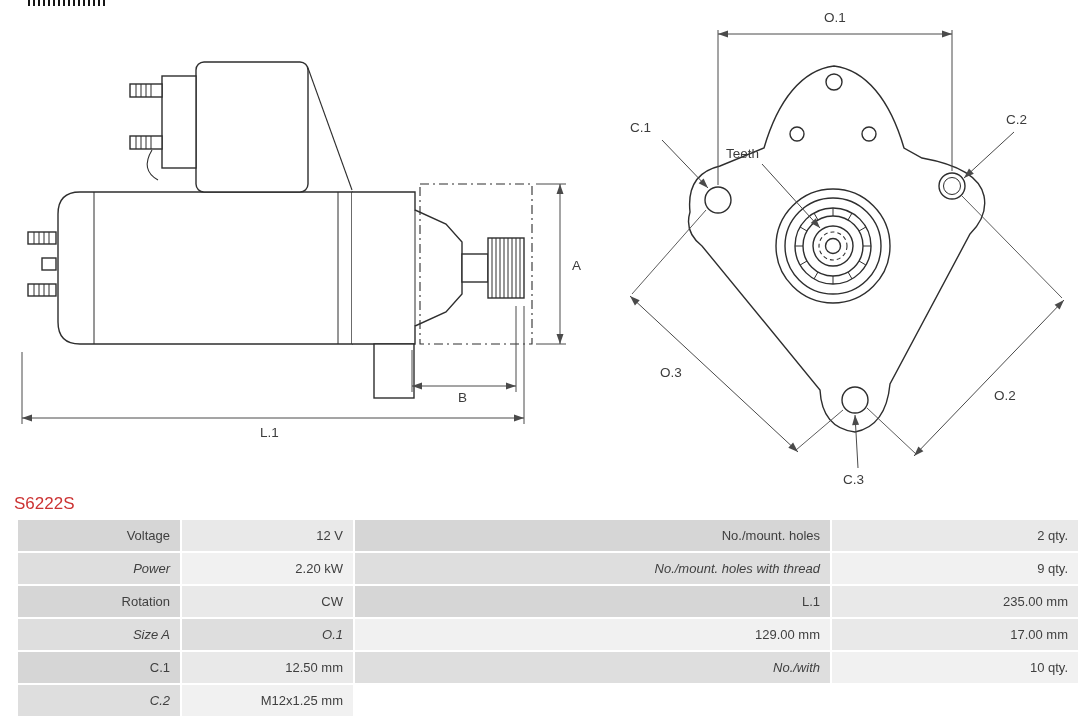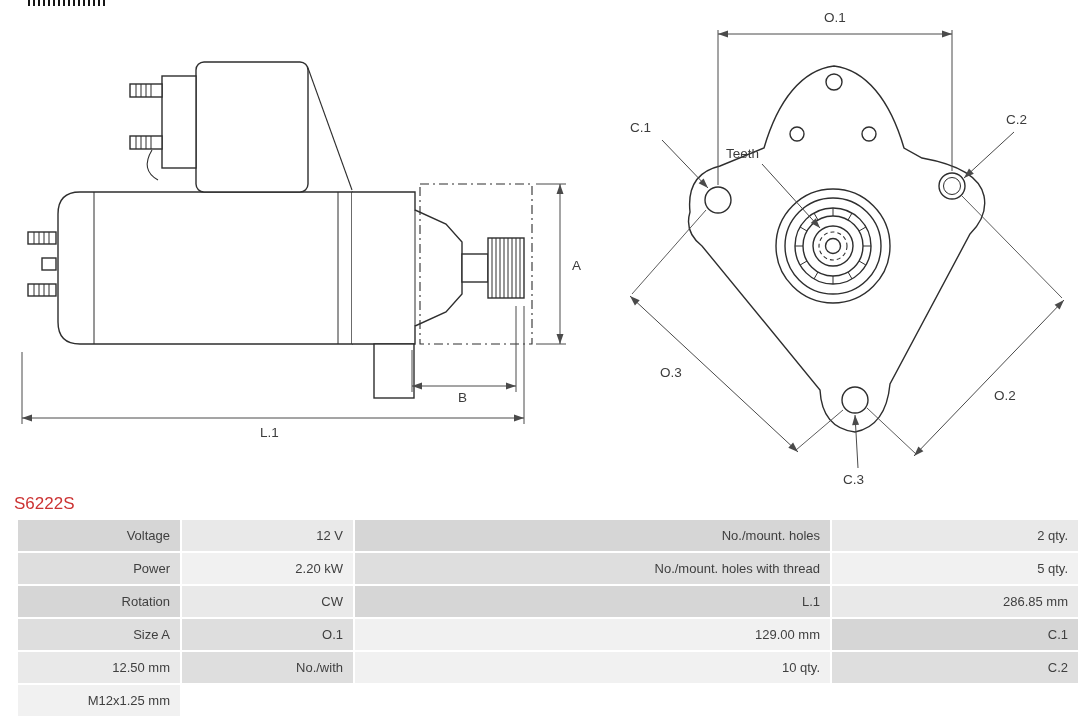--- a/index.html
+++ b/index.html
@@ -10,21 +10,21 @@
            background:repeating-linear-gradient(90deg,#161616 0 2px,#fff 2px 5px);}
   .diagram-svg{position:absolute;top:0;left:0;}
   .diagram-svg text{font-family:"Liberation Sans",sans-serif;font-size:13.5px;fill:#3c3c3c;stroke:none;}
   .part-number{padding:3px 12px 5px 14px;font-size:17px;font-weight:400;color:#cc3333;height:22px;line-height:22px;}
   .spec-table{display:grid;grid-template-columns:162px 171px 475px 246px;grid-auto-rows:31px;
               gap:2px;padding:0 18px;background:#fff;}
   .cell{display:flex;align-items:center;justify-content:flex-end;
         padding-right:10px;box-sizing:border-box;font-size:13px;color:#3f3f3f;white-space:nowrap;}
   .ra-lab{background:#d6d6d6;}
   .ra-val{background:#e9e9e9;text-align:right;}
-  .rb-lab{background:#dedede;}
+  .rb-lab{background:#dedede;font-style:italic;}
   .rb-val{background:#f1f1f1;}
 </style>
 </head>
 <body>
 
 <div class="canvas">
 
   <div class="diagram-area">
     <div class="barcode"></div>
 
@@ -178,31 +178,32 @@
   <div class="spec-table">
 
     <div class="cell ra-lab">Voltage</div>
     <div class="cell ra-val">12 V</div>
     <div class="cell ra-lab">No./mount. holes</div>
     <div class="cell ra-val">2 qty.</div>
 
     <div class="cell rb-lab">Power</div>
     <div class="cell rb-val">2.20 kW</div>
     <div class="cell rb-lab">No./mount. holes with thread</div>
-    <div class="cell rb-val">5 qty.</div>
+    <div class="cell rb-val">9 qty.</div>
 
     <div class="cell ra-lab">Rotation</div>
     <div class="cell ra-val">CW</div>
     <div class="cell ra-lab">L.1</div>
-    <div class="cell ra-val">286.85 mm</div>
+    <div class="cell ra-val">235.00 mm</div>
 
     <div class="cell rb-lab">Size A</div>
     <div class="cell rb-lab">O.1</div>
     <div class="cell rb-val">129.00 mm</div>
 
+    <div class="cell ra-val">17.00 mm</div>
     <div class="cell ra-lab">C.1</div>
     <div class="cell ra-val">12.50 mm</div>
 
     <div class="cell rb-lab">No./with</div>
     <div class="cell rb-val">10 qty.</div>
     <div class="cell rb-lab">C.2</div>
     <div class="cell rb-val">M12x1.25 mm</div>
   </div>
 
 </div>

